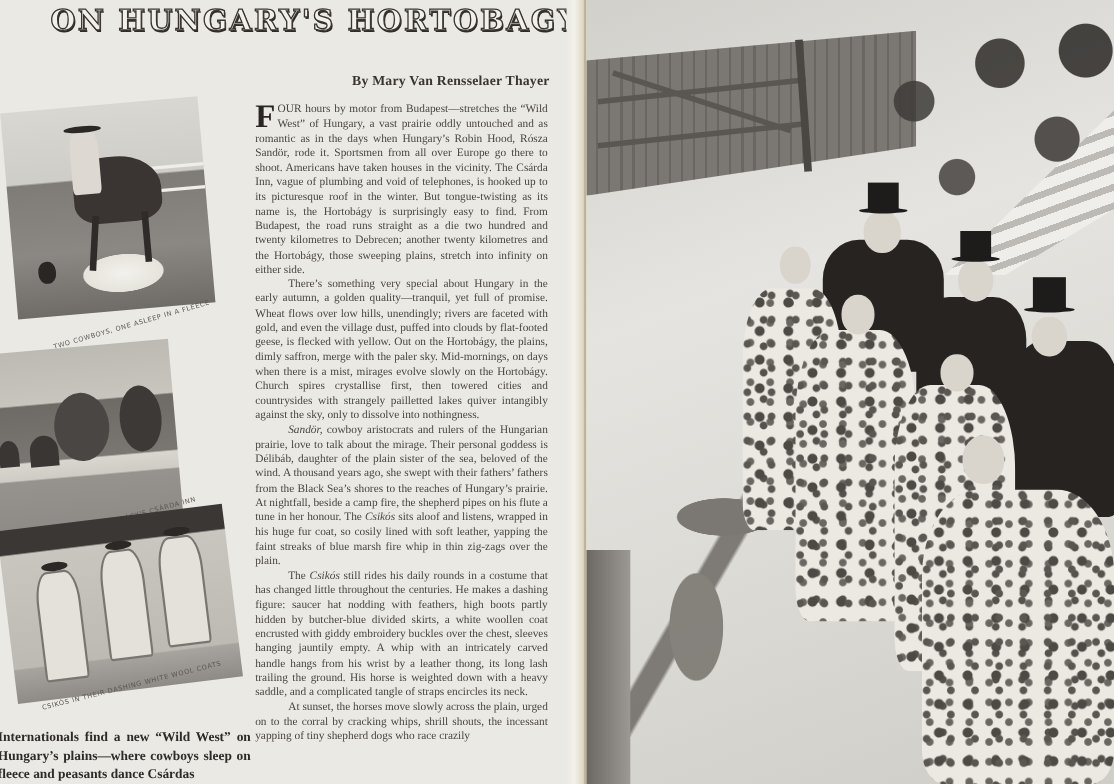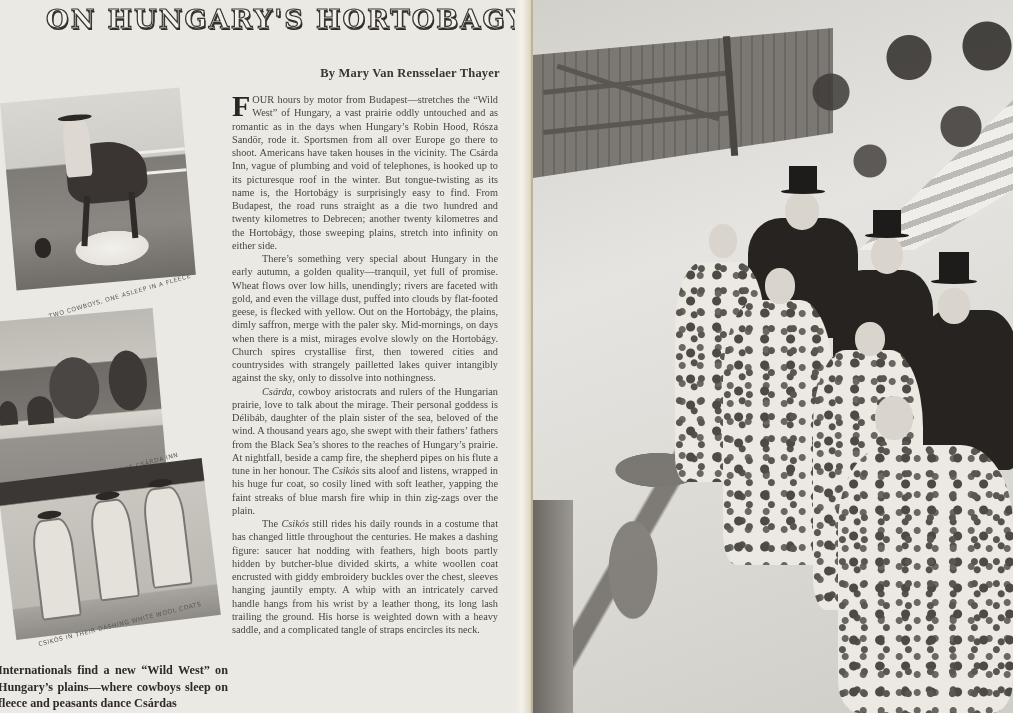--- a/index.html
+++ b/index.html
@@ -22,21 +22,21 @@
     
     .title {
       position: absolute; left: 46px; top: 4px; width: 460px;
       font-family: "DejaVu Serif", serif; font-weight: bold; font-size: 26px;
       letter-spacing: 2px; color: #f2f0ea;
       -webkit-text-stroke: 1.2px #3a3531;
       text-shadow: 1px 2px 0 #2f2b28;
       white-space: nowrap;
     }
     .byline {
-      position: absolute; left: 320px; top: 66px; width: 180px; text-align: center;
+      position: absolute; left: 320px; top: 66px; width: 180px; text-align: left;
       font-family: "Liberation Serif", serif; font-size: 12.5px; font-weight: bold;
       color: #3a3531; letter-spacing: 0.2px;
     }
 
     
     .column {
       position: absolute; left: 232px; top: 93px; width: 266px;
       font-size: 10.3px; line-height: 13.25px; text-align: justify; color: #4a4542;
     }
     .column p { text-indent: 30px; }
@@ -192,30 +192,31 @@
     <div class="h h3"></div>
   </div>
   <div class="caption" style="left:36px; top:620px; transform: rotate(-14deg);">Csikós in their dashing white wool coats</div>
 
   <div class="column">
     <p class="first">
       <span class="dropcap">F</span><span>OUR hours by motor from Budapest—stretches the “Wild West” of Hungary, a vast prairie oddly untouched and as romantic as in the days when Hungary’s Robin Hood, Rósza Sandör, rode it. Sportsmen from all over Europe go there to shoot. Americans have taken houses in the vicinity. The Csárda Inn, vague of plumbing and void of telephones, is hooked up to its picturesque roof in the winter. But tongue-twisting as its name is, the Hortobágy is surprisingly easy to find. From Budapest, the road runs straight as a die two hundred and twenty kilometres to Debrecen; another twenty kilometres and the Hortobágy, those sweeping plains, stretch into infinity on either side.</span>
     </p>
     <p>There’s something very special about Hungary in the early autumn, a golden quality—tranquil, yet full of promise. Wheat flows over low hills, unendingly; rivers are faceted with gold, and even the village dust, puffed into clouds by flat-footed geese, is flecked with yellow. Out on the Hortobágy, the plains, dimly saffron, merge with the paler sky. Mid-mornings, on days when there is a mist, mirages evolve slowly on the Hortobágy. Church spires crystallise first, then towered cities and countrysides with strangely pailletted lakes quiver intangibly against the sky, only to dissolve into nothingness.</p>
     <p>
-      <em>Csárda,</em>
+      <em>Sandör,</em>
       <span>cowboy aristocrats and rulers of the Hungarian prairie, love to talk about the mirage. Their personal goddess is Délibáb, daughter of the plain sister of the sea, beloved of the wind. A thousand years ago, she swept with their fathers’ fathers from the Black Sea’s shores to the reaches of Hungary’s prairie. At nightfall, beside a camp fire, the shepherd pipes on his flute a tune in her honour. The</span>
       <em>Csikós</em>
       <span>sits aloof and listens, wrapped in his huge fur coat, so cosily lined with soft leather, yapping the faint streaks of blue marsh fire whip in thin zig-zags over the plain.</span>
     </p>
     <p>
       <span>The</span>
       <em>Csikós</em>
       <span>still rides his daily rounds in a costume that has changed little throughout the centuries. He makes a dashing figure: saucer hat nodding with feathers, high boots partly hidden by butcher-blue divided skirts, a white woollen coat encrusted with giddy embroidery buckles over the chest, sleeves hanging jauntily empty. A whip with an intricately carved handle hangs from his wrist by a leather thong, its long lash trailing the ground. His horse is weighted down with a heavy saddle, and a complicated tangle of straps encircles its neck.</span>
     </p>
+    <p>At sunset, the horses move slowly across the plain, urged on to the corral by cracking whips, shrill shouts, the incessant yapping of tiny shepherd dogs who race crazily</p>
   </div>
 
   <div class="promo">Internationals find a new “Wild West” on Hungary’s plains—where cowboys sleep on fleece and peasants dance Csárdas</div>
 </div>
 
 <div class="gutter"></div>
 <div class="gutter-line"></div>
 
 <div class="right-page">
   <div class="fence-wall"></div>

